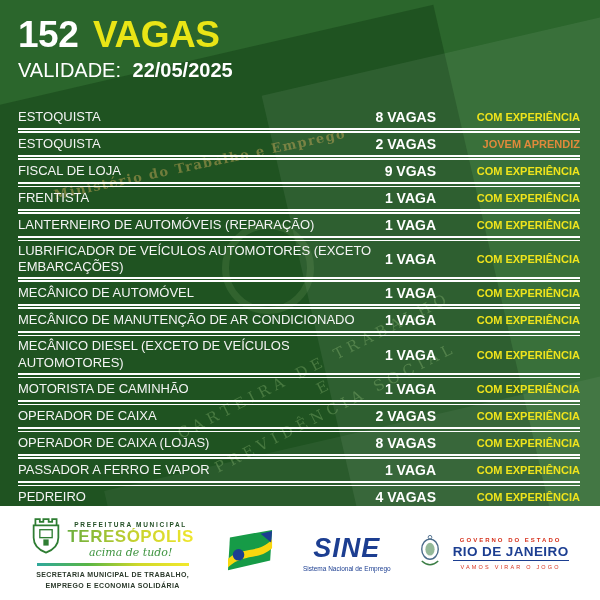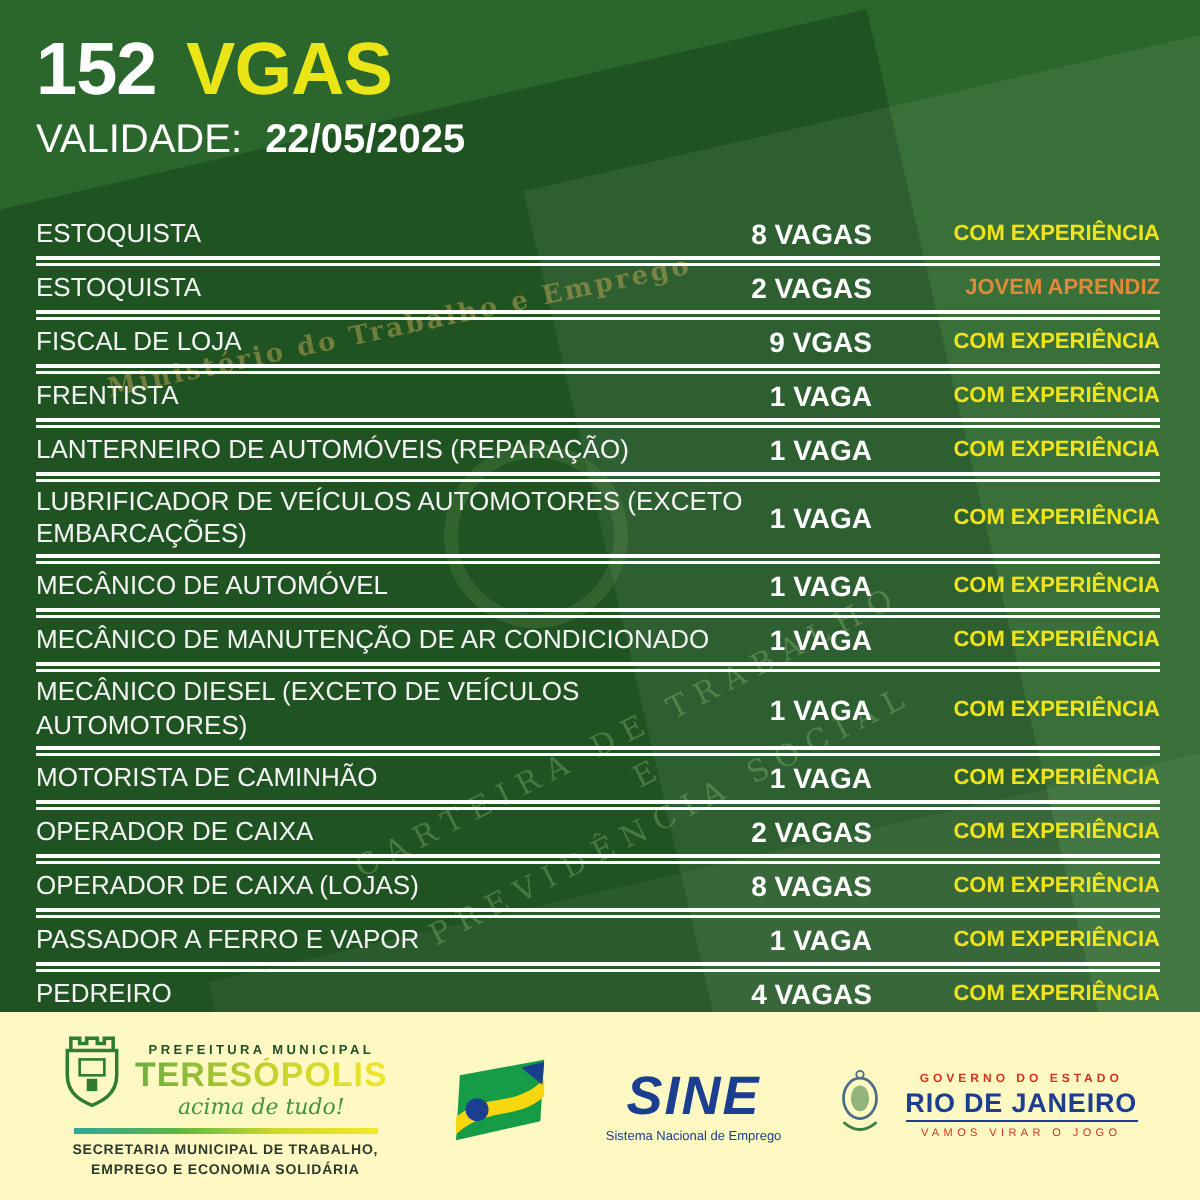--- a/index.html
+++ b/index.html
@@ -35,21 +35,21 @@
   .jobs{margin-top:24px;}
   .job-row{display:flex;align-items:center;padding:2px 20px 2px 18px;min-height:18px;}
   .job-title{flex:1;min-width:0;font-size:13px;color:#f4f4f4;line-height:1.25;padding-right:8px;}
   .job-count{min-width:50px;font-size:14px;font-weight:bold;color:#ffffff;white-space:nowrap;}
   .job-req{width:132px;text-align:right;font-size:11px;font-weight:bold;white-space:nowrap;margin-left:12px;}
   .sep{height:5px;margin:0 20px 0 18px;
        background:linear-gradient(to bottom,#ffffff 0px,#ffffff 2px,
                   rgba(0,0,0,0) 2px,rgba(0,0,0,0) 3.5px,#ffffff 3.5px,#ffffff 5px);}
 
   
-  .footer{position:absolute;left:0;right:0;bottom:0;height:94px;background:#fef9c3;z-index:2;
+  .footer{position:absolute;left:0;right:0;bottom:0;height:94px;background:#ffffff;z-index:2;
           display:flex;align-items:center;justify-content:center;gap:28px;}
   .t-logo{display:flex;flex-direction:column;align-items:center;}
   .t-top{display:flex;align-items:flex-end;gap:6px;}
   .t-texts{display:flex;flex-direction:column;align-items:center;}
   .t-pref{font-size:6.5px;font-weight:bold;color:#234f25;letter-spacing:1.7px;}
   .t-city{font-size:17px;font-weight:bold;letter-spacing:0.5px;
           background:linear-gradient(90deg,#6aae3d 0%,#c8d22e 55%,#f0e62c 100%);
           -webkit-background-clip:text;background-clip:text;color:transparent;line-height:1.1;}
   .t-slogan{font-family:"DejaVu Serif",serif;font-style:italic;color:#3f9440;font-size:11px;margin-top:-1px;}
   .t-bar{height:3px;width:152px;margin:4px 0 4px;
@@ -84,21 +84,21 @@
       <div>E</div>
       <div>PREVIDÊNCIA SOCIAL</div>
     </div>
   </div>
 
   <div class="content">
 
     <div class="header">
       <div class="headline">
         <span class="h-count">152</span>
-        <span class="h-word">VGAS</span>
+        <span class="h-word">VAGAS</span>
       </div>
       <div class="validity">
         <span>VALIDADE:</span>
         <span class="v-date">22/05/2025</span>
       </div>
     </div>
 
     <div class="jobs">
       <div class="job-row">
         <div class="job-title">ESTOQUISTA</div>

